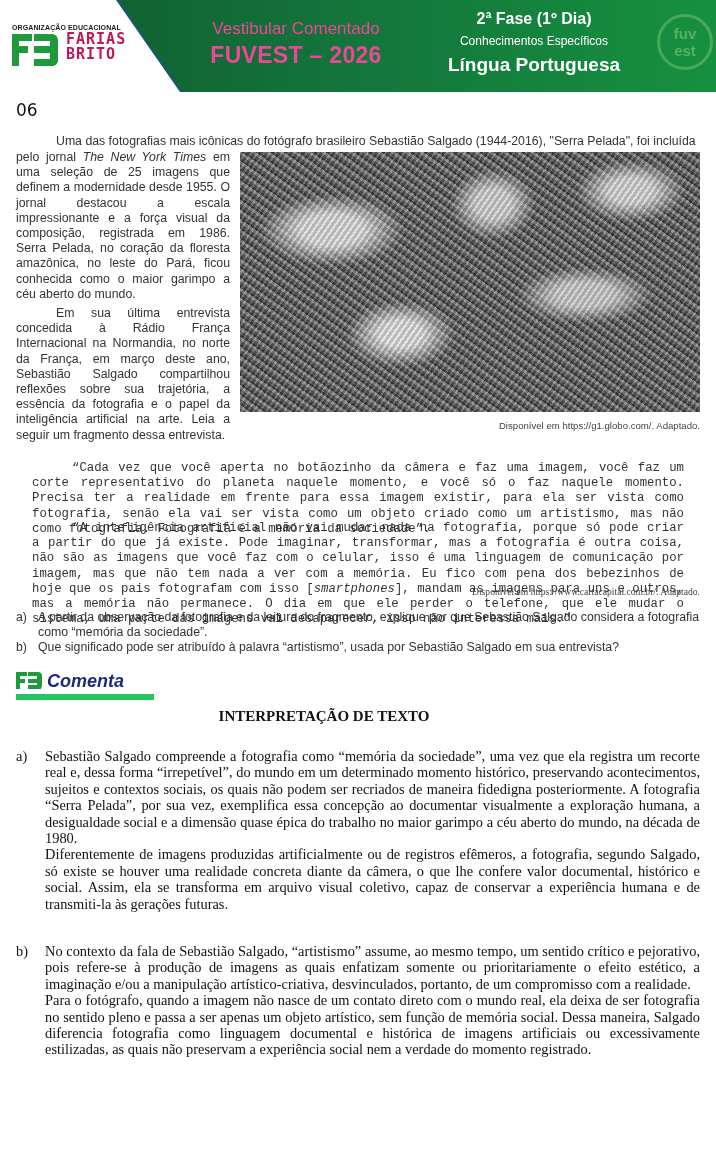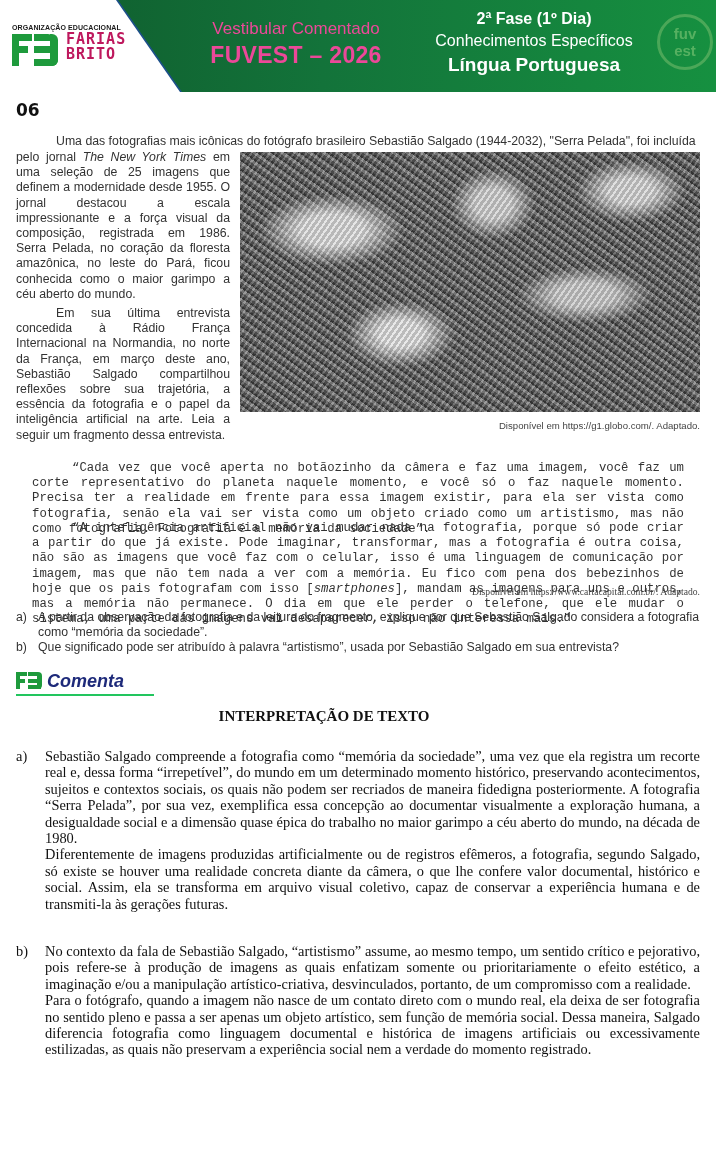--- a/index.html
+++ b/index.html
@@ -17,26 +17,26 @@
   .logo-org { position: absolute; left: 0; top: 0; font-size: 7px; font-weight: bold; letter-spacing: 0.1px; color: #1a1a1a; white-space: nowrap; }
   .logo-fb { position: absolute; left: 0; top: 10px; width: 48px; height: 32px; }
   .logo-fb .bar { position: absolute; background: #1e9a3c; }
   .logo-name { position: absolute; left: 54px; top: 8px; font-size: 15px; font-weight: bold; color: #be185d; line-height: 15px; letter-spacing: 1px; font-family: "DejaVu Sans Mono", monospace; }
 
   .hdr-center { position: absolute; left: 196px; top: 18px; width: 200px; text-align: center; color: #ec4899; }
   .hdr-sub { font-size: 17px; line-height: 22px; }
   .hdr-main { font-size: 23px; font-weight: bold; line-height: 30px; letter-spacing: 0.3px; }
   .hdr-right { position: absolute; left: 420px; top: 8px; width: 228px; text-align: center; color: #ffffff; }
   .hdr-r1 { font-size: 16px; font-weight: bold; line-height: 22px; }
-  .hdr-r2 { font-size: 16px; line-height: 22px; }
+  .hdr-r2 { font-size: 12px; line-height: 22px; }
   .hdr-r3 { font-size: 19px; font-weight: bold; line-height: 26px; }
   .fuvest-seal { position: absolute; left: 657px; top: 14px; width: 56px; height: 56px; border-radius: 50%; border: 3px solid rgba(120,190,110,0.55); box-sizing: border-box; color: rgba(130,200,120,0.6); font-weight: bold; font-size: 15px; line-height: 17px; text-align: center; padding-top: 8px; }
 
   
-  .q-number { position: absolute; left: 16px; top: 100px; font-size: 17px; font-weight: bold; color: #111; font-family: "DejaVu Sans", sans-serif; }
+  .q-number { position: absolute; left: 16px; top: 100px; font-size: 17px; font-weight: normal; color: #111; font-family: "DejaVu Sans", sans-serif; }
   .body-text { font-size: 12.3px; line-height: 15.2px; color: #333; }
   .intro-line { position: absolute; left: 16px; top: 134px; width: 684px; text-indent: 40px; white-space: nowrap; }
   .intro-col { position: absolute; left: 16px; top: 150px; width: 214px; text-align: justify; }
   .intro-col p { margin: 0; }
   .intro-col p.indent { text-indent: 40px; margin-top: 4px; }
   .photo { position: absolute; left: 240px; top: 152px; width: 460px; height: 260px; overflow: hidden;
     background:
       radial-gradient(ellipse at 20% 30%, #e0e0e0 0 6%, transparent 14%),
       radial-gradient(ellipse at 55% 20%, #d6d6d6 0 5%, transparent 12%),
       radial-gradient(ellipse at 75% 55%, #cfcfcf 0 6%, transparent 14%),
@@ -48,21 +48,21 @@
     background: repeating-linear-gradient(-55deg, rgba(255,255,255,0.15) 0 2px, rgba(0,0,0,0.18) 2px 5px); }
   .source { position: absolute; right: 16px; font-size: 9.6px; color: #444; white-space: nowrap; }
 
   .quote-block { position: absolute; left: 16px; width: 684px; text-align: justify; }
   .quote-block p { margin: 16px; text-indent: 40px; font-family: Liberation Mono, monospace; }
   .questions { position: absolute; left: 16px; top: 610px; width: 684px; }
   .qi { position: relative; padding-left: 22px; margin: 0; }
   .qi .lbl { position: absolute; left: 0; top: 0; }
 
   
-  .comenta { position: absolute; left: 16px; top: 670px; width: 138px; height: 24px; border-bottom: 2px solid #22c55e; }
+  .comenta { position: absolute; left: 16px; top: 670px; width: 138px; height: 24px; border-bottom: 6px solid #22c55e; }
   .comenta-fb { position: absolute; left: 0; top: 2px; width: 26px; height: 17px; }
   .comenta-fb .bar { position: absolute; background: #1e9a3c; }
   .comenta-text { position: absolute; left: 31px; top: 1px; font-size: 18px; font-weight: bold; font-style: italic; color: #1e2a7a; }
 
   .section-title { position: absolute; left: 0; top: 708px; width: 648px; text-align: center; font-family: "Liberation Serif", serif; font-weight: bold; font-size: 15px; color: #111; }
 
   .answer { position: absolute; left: 16px; width: 684px; font-family: "Liberation Serif", serif; font-size: 14.4px; line-height: 16.4px; color: #111; }
   .answer .lbl { position: absolute; left: 0; top: 0; }
   .answer p { margin: 0 0 0 29px; text-align: justify; }
   .answer p + p { margin-left: 29px; }
@@ -103,21 +103,21 @@
   </div>
 
   <div class="fuvest-seal">
     <div>fuv</div>
     <div>est</div>
   </div>
 </div>
 
 <div class="q-number">06</div>
 
-<div class="intro-line body-text">Uma das fotografias mais icônicas do fotógrafo brasileiro Sebastião Salgado (1944-2032), "Serra Pelada", foi incluída</div>
+<div class="intro-line body-text">Uma das fotografias mais icônicas do fotógrafo brasileiro Sebastião Salgado (1944-2016), "Serra Pelada", foi incluída</div>
 
 <div class="intro-col body-text">
   <p><span>pelo jornal </span><i>The New York Times</i><span> em uma seleção de 25 imagens que definem a modernidade desde 1955. O jornal destacou a escala impressionante e a força visual da composição, registrada em 1986. Serra Pelada, no coração da floresta amazônica, no leste do Pará, ficou conhecida como o maior garimpo a céu aberto do mundo.</span></p>
   <p class="indent">Em sua última entrevista concedida à Rádio França Internacional na Normandia, no norte da França, em março deste ano, Sebastião Salgado compartilhou reflexões sobre sua trajetória, a essência da fotografia e o papel da inteligência artificial na arte. Leia a seguir um fragmento dessa entrevista.</p>
 </div>
 
 <div class="photo" title="Serra Pelada — fotografia de Sebastião Salgado"></div>
 
 <div class="source" style="top:420px;">Disponível em https://g1.globo.com/. Adaptado.</div>
 

